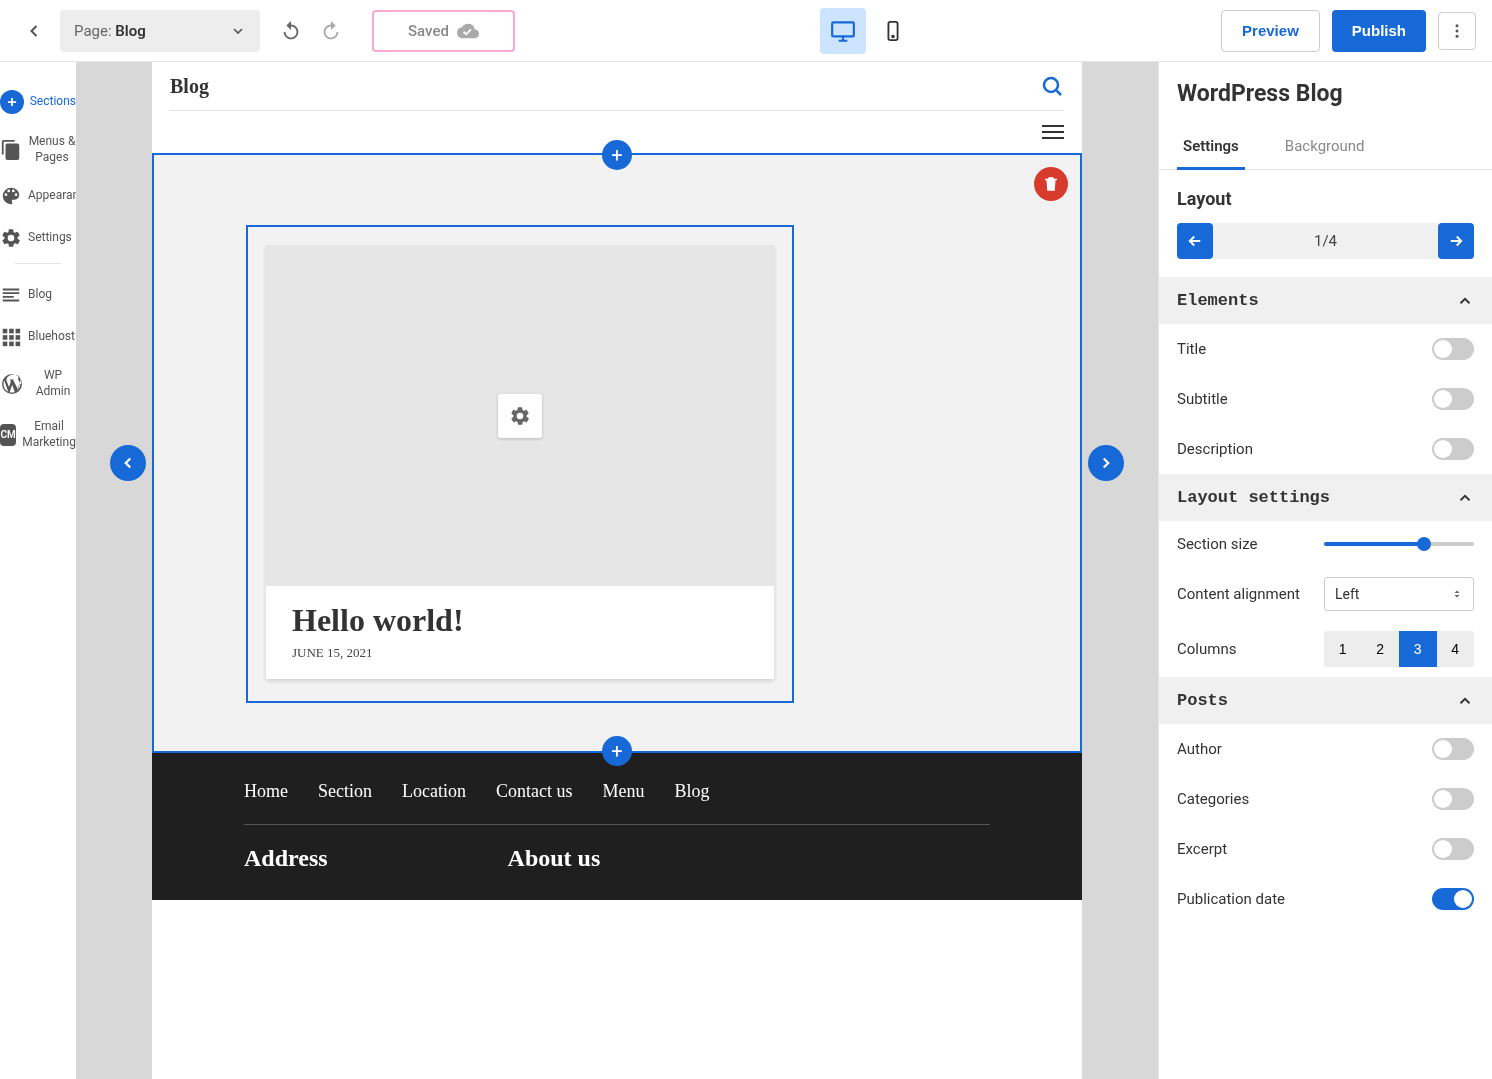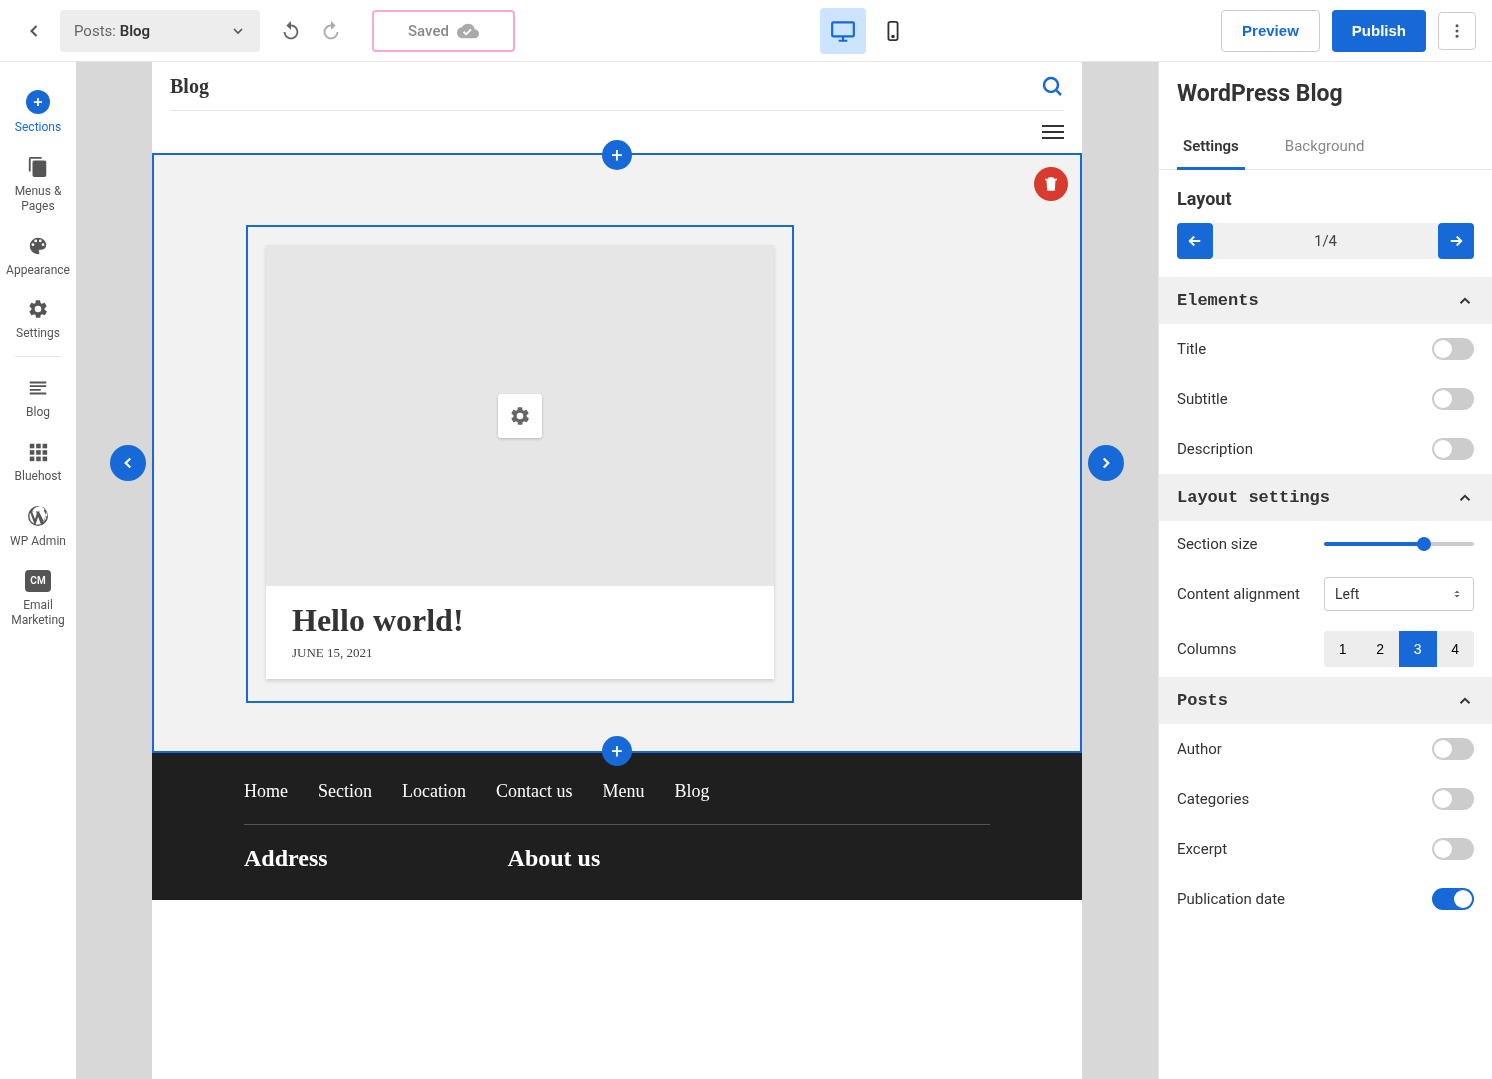--- a/index.html
+++ b/index.html
@@ -23,21 +23,21 @@
 .btn { height: 42px; padding: 0 20px; border-radius: 4px; font-size: 15px; font-weight: 600; cursor: pointer; display: flex; align-items: center; border: none; }
 .btn-outline { border: 1px solid #ccc; background: #fff; color: #1669d6; }
 .btn-primary { background: #1669d6; color: #fff; }
 .kebab-btn { width: 38px; height: 38px; border: 1px solid #ccc; border-radius: 4px; display: flex; align-items: center; justify-content: center; cursor: pointer; }
 
 
 .main { display: flex; height: calc(100vh - 62px); }
 
 
 .sidebar { width: 76px; background: #fff; display: flex; flex-direction: column; align-items: center; padding-top: 18px; gap: 0; }
-.sb-item { display: flex; flex-direction: column; align-items: center; gap: 6px; width: 100%; padding: 10px 0; cursor: pointer; }
+.sb-item { display: flex; flex-direction: row; align-items: center; gap: 6px; width: 100%; padding: 10px 0; cursor: pointer; }
 .sb-item .icon { font-size: 20px; color: #555; }
 .sb-item .label { font-size: 12px; color: #555; text-align: center; line-height: 1.3; }
 .sb-item.active .icon-circle { width: 24px; height: 24px; border-radius: 50%; background: #1669d6; display: flex; align-items: center; justify-content: center; color: #fff; }
 .sb-item.active .label { color: #1669d6; }
 .sb-divider { width: 46px; height: 1px; background: #e5e5e5; margin: 4px 0 10px; }
 .sb-badge-cm { width: 26px; height: 22px; border-radius: 4px; background: #555; color: #fff; font-size: 10px; display: flex; align-items: center; justify-content: center; font-weight: 600; }
 
 
 .canvas-wrap { flex: 1; background: #d8d8d8; position: relative; overflow: hidden; }
 .canvas-inner { margin: 0 76px; background: #fff; height: 100%; position: relative; }
@@ -107,21 +107,21 @@
 <body>
 
 <div class="topbar">
   <div class="back-btn">
     <svg width="20" height="20" viewBox="0 0 24 24" fill="none" stroke="currentColor" stroke-width="2.5">
         <path d="M15 18l-6-6 6-6"></path>
       </svg>
   </div>
   <div class="page-select">
     <span class="page-select-text">
-      <span class="prefix">Posts:</span>
+      <span class="prefix">Page:</span>
       <span class="name">Blog</span>
     </span>
     <svg width="16" height="16" viewBox="0 0 24 24" fill="none" stroke="#555" stroke-width="2.5">
         <path d="M6 9l6 6 6-6"></path>
       </svg>
   </div>
   <div class="undo-redo">
     <span class="active">
       <svg width="22" height="22" viewBox="0 0 24 24" fill="currentColor">
           <path d="M12 5V1L7 6l5 5V7c3.31 0 6 2.69 6 6s-2.69 6-6 6-6-2.69-6-6H4c0 4.42 3.58 8 8 8s8-3.58 8-8-3.58-8-8-8z"></path>

